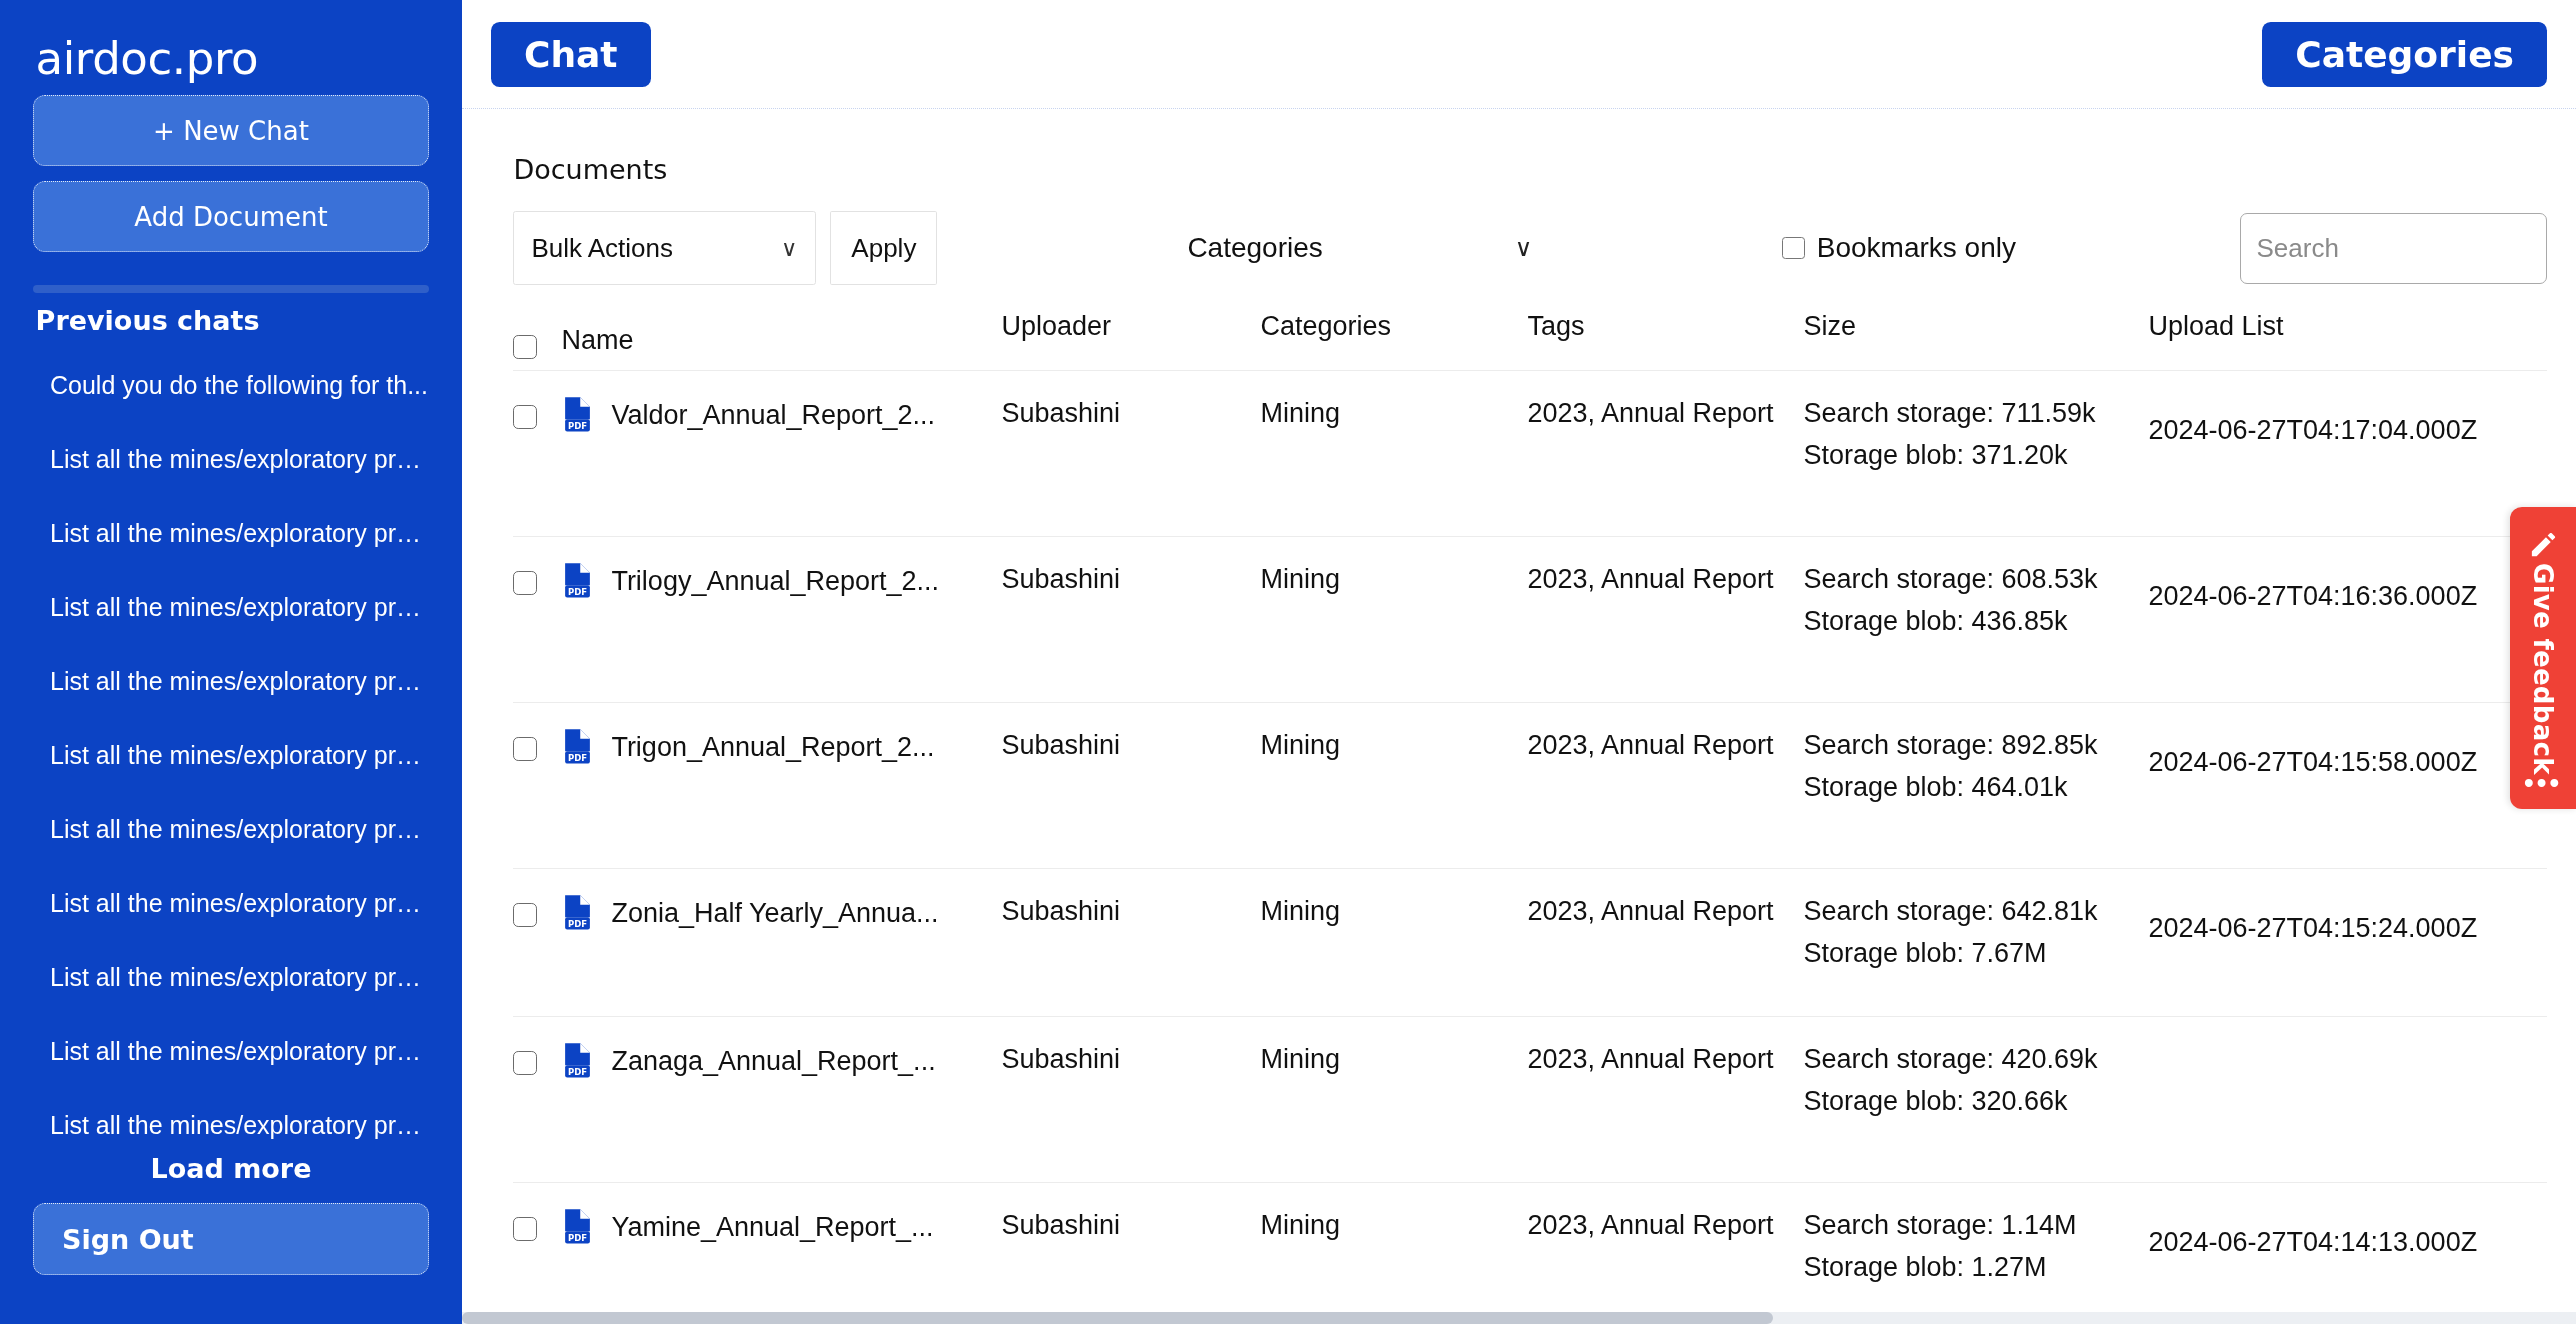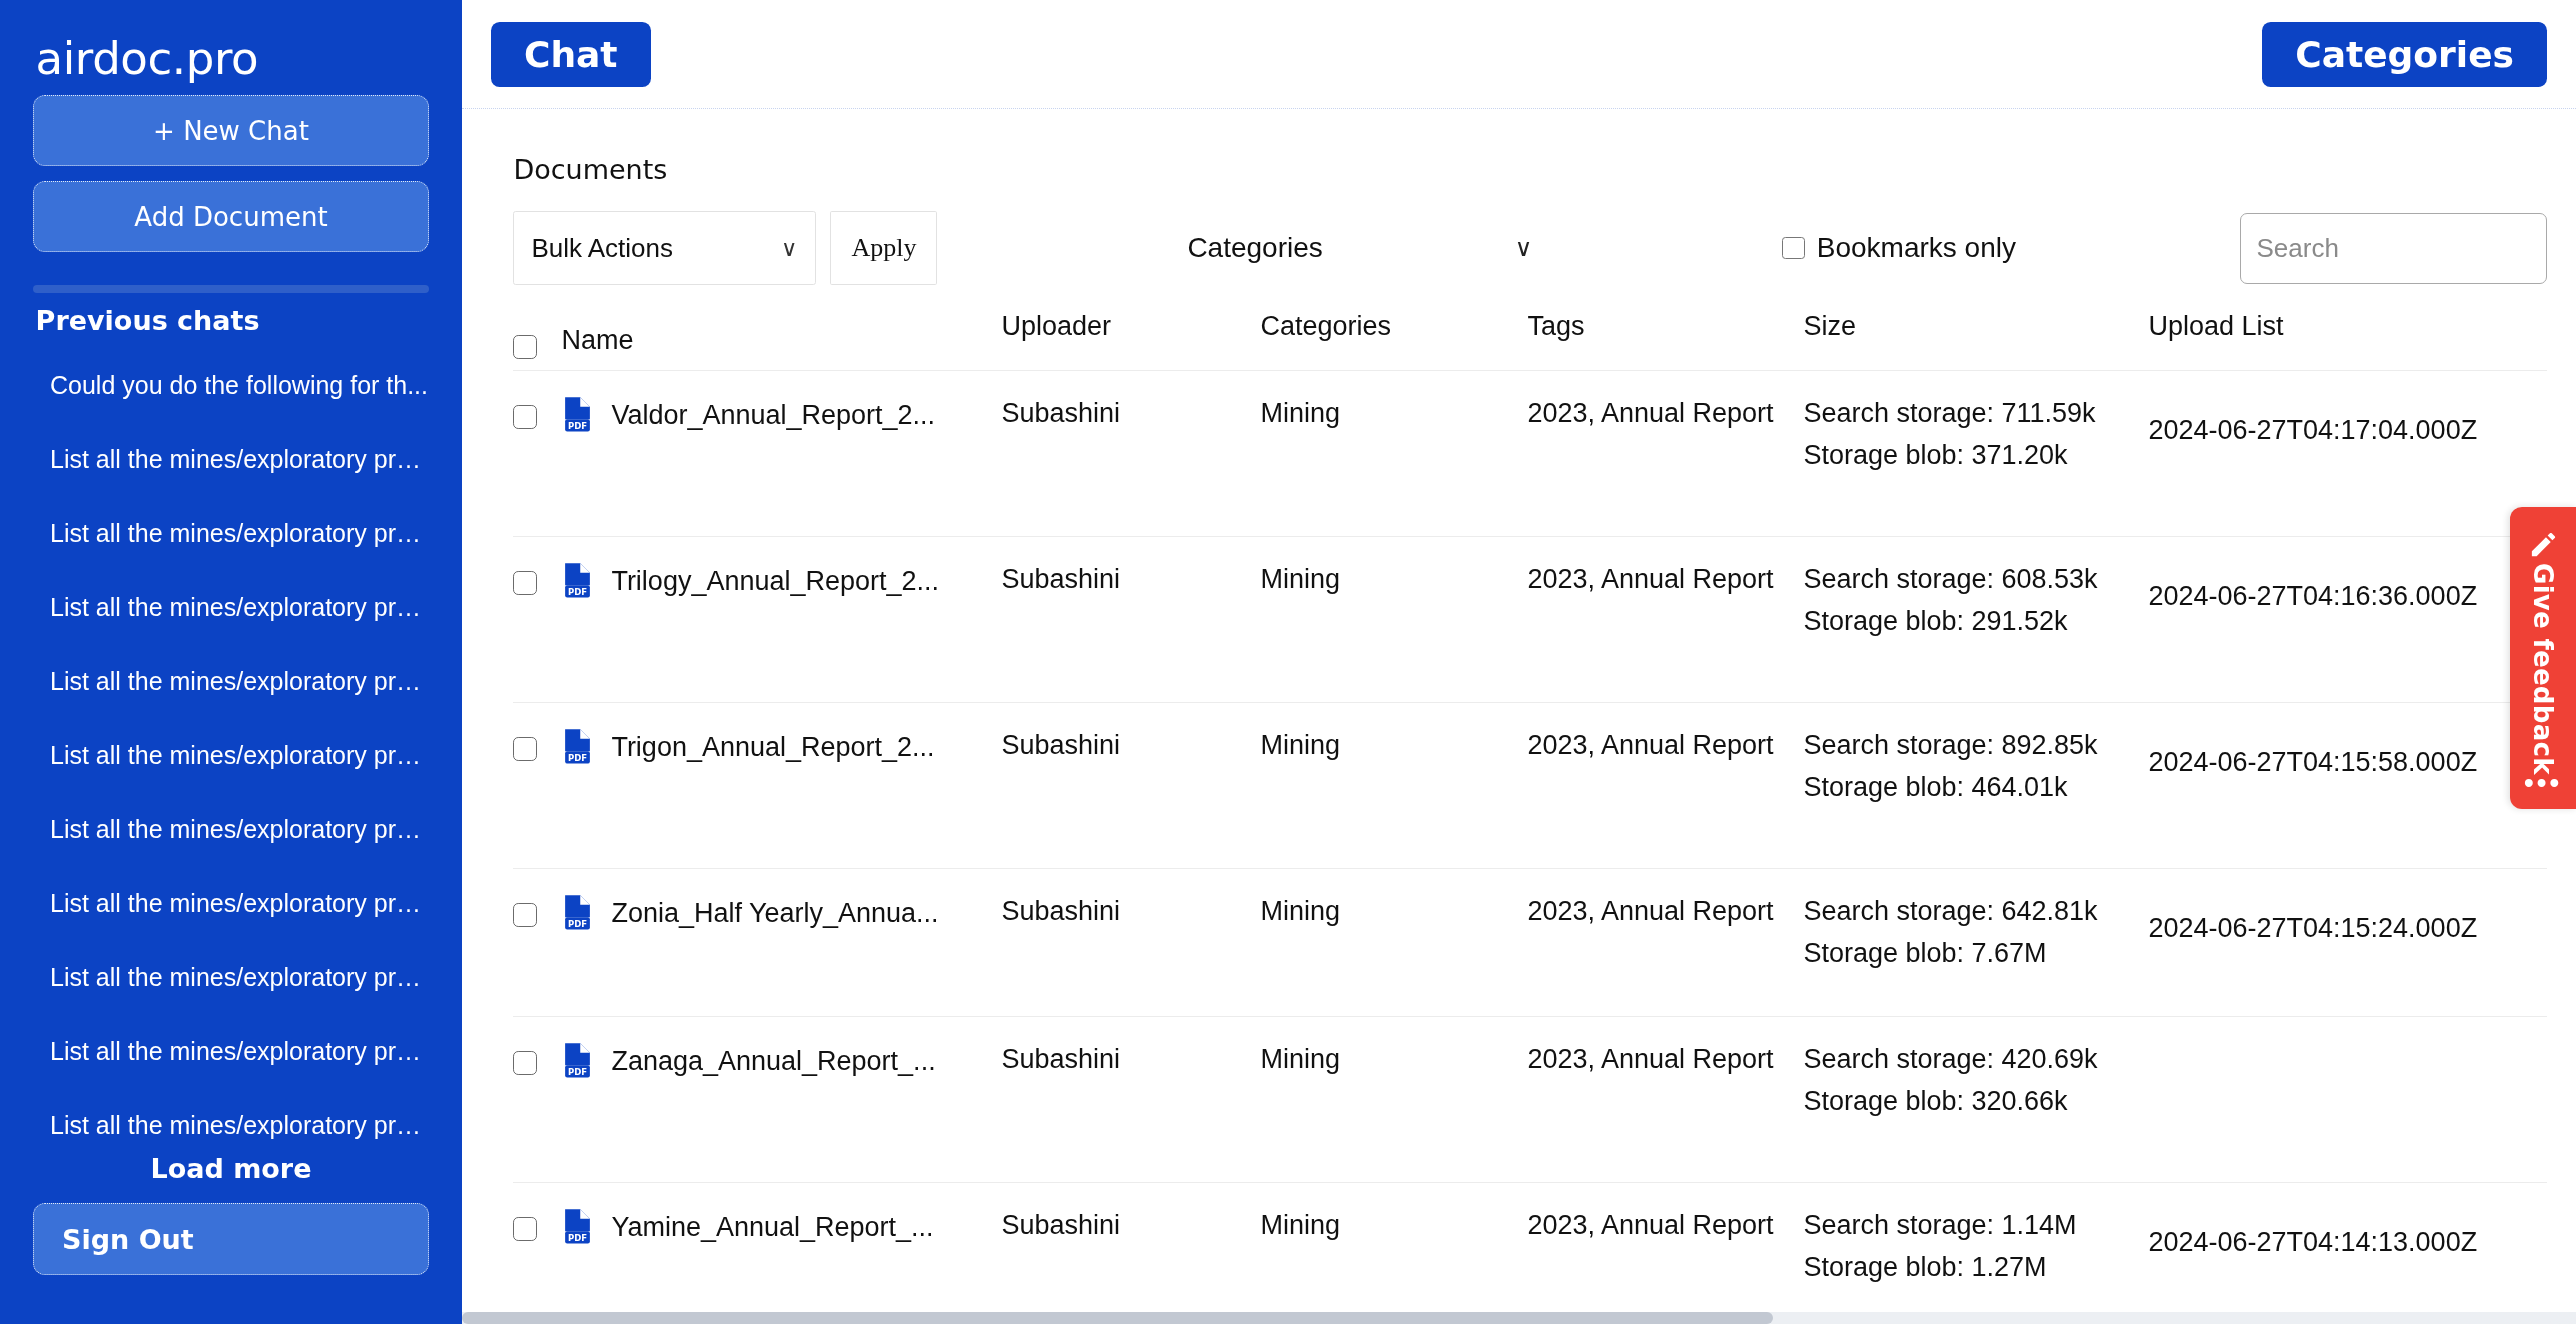--- a/index.html
+++ b/index.html
@@ -105,21 +105,21 @@
   .select-caret {
     position: absolute; right: 19px; top: 50%; transform: translateY(-50%);
     font-size: 22.4px; color: #333; pointer-events: none;
   }
   .apply-btn {
     height: 74px; min-width: 107px;
     border: 1.7px solid #e2e2e2; background: #fff;
     color: #111; font-size: 26px;
     margin-left: 14px; border-radius: 1.7px;
     cursor: pointer;
-    font-family: Liberation Serif, serif;
+    font-family: Liberation Sans, sans-serif;
   }
   .cat-dropdown {
     display: flex; align-items: center; justify-content: space-between;
     width: 345px; margin-left: 250px;
     font-size: 28px; color: #111; cursor: pointer;
     font-family: "Liberation Sans", sans-serif;
   }
   .cat-dropdown .chev { font-size: 24px; color: #222; }
   .bookmarks {
     display: flex; align-items: center; gap: 12px;
@@ -331,21 +331,21 @@
               <rect x="3" y="17" width="18" height="9" rx="1.5" fill="#0c43c4"></rect>
               <text x="12" y="24.2" font-size="6.2" font-family="DejaVu Sans, sans-serif" font-weight="bold" fill="#ffffff" text-anchor="middle">PDF</text>
             </svg>
             <span class="cell nm">Trilogy_Annual_Report_2...</span>
           </div>
           <div class="c-up cell">Subashini</div>
           <div class="c-cat cell">Mining</div>
           <div class="c-tags cell">2023, Annual Report</div>
           <div class="c-size">
             <div class="cell">Search storage: 608.53k</div>
-            <div class="cell">Storage blob: 291.52k</div>
+            <div class="cell">Storage blob: 436.85k</div>
           </div>
           <div class="c-date cell dt">2024-06-27T04:16:36.000Z</div>
         </div>
 
         <div class="tr row-body">
           <div class="c-check">
             <span class="chk"></span>
           </div>
           <div class="c-name">
             <svg class="pdf-icon" viewBox="0 0 24 28">

